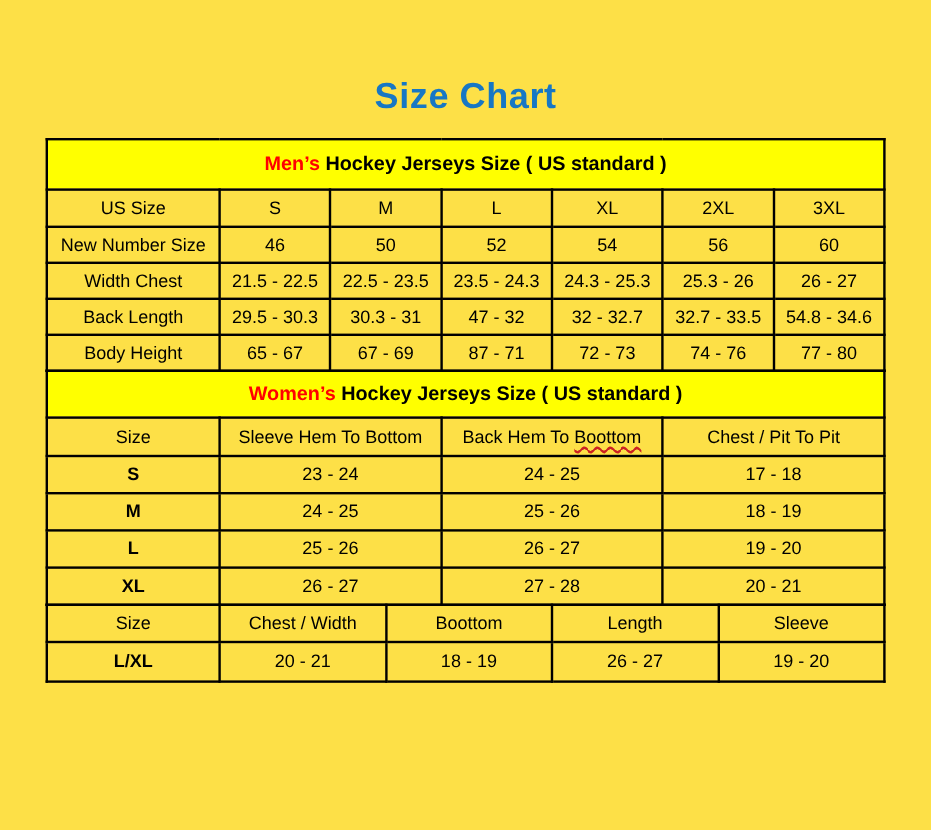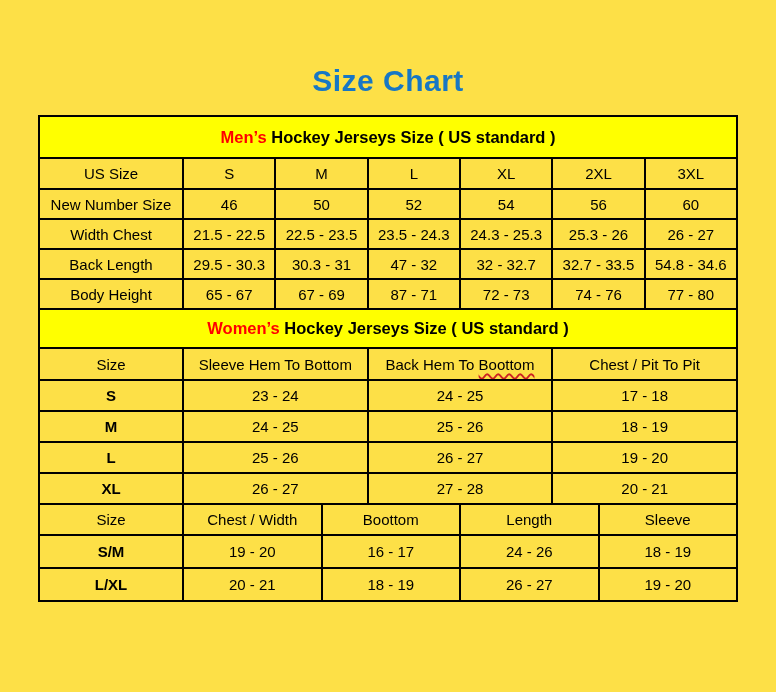--- a/index.html
+++ b/index.html
@@ -188,27 +188,20 @@
         </colgroup>
       <tbody>
       <tr class="hdr">
         <td>Size</td>
         <td>Chest / Width</td>
         <td>Boottom</td>
         <td>Length</td>
         <td>Sleeve</td>
       </tr>
       <tr class="row">
-        <td class="lbl-bold">S/M</td>
-        <td>19 - 20</td>
-        <td>16 - 17</td>
-        <td>24 - 26</td>
-        <td>18 - 19</td>
-      </tr>
-      <tr class="row">
         <td class="lbl-bold">L/XL</td>
         <td>20 - 21</td>
         <td>18 - 19</td>
         <td>26 - 27</td>
         <td>19 - 20</td>
       </tr>
     </tbody>
       </table>
 
   </div>

